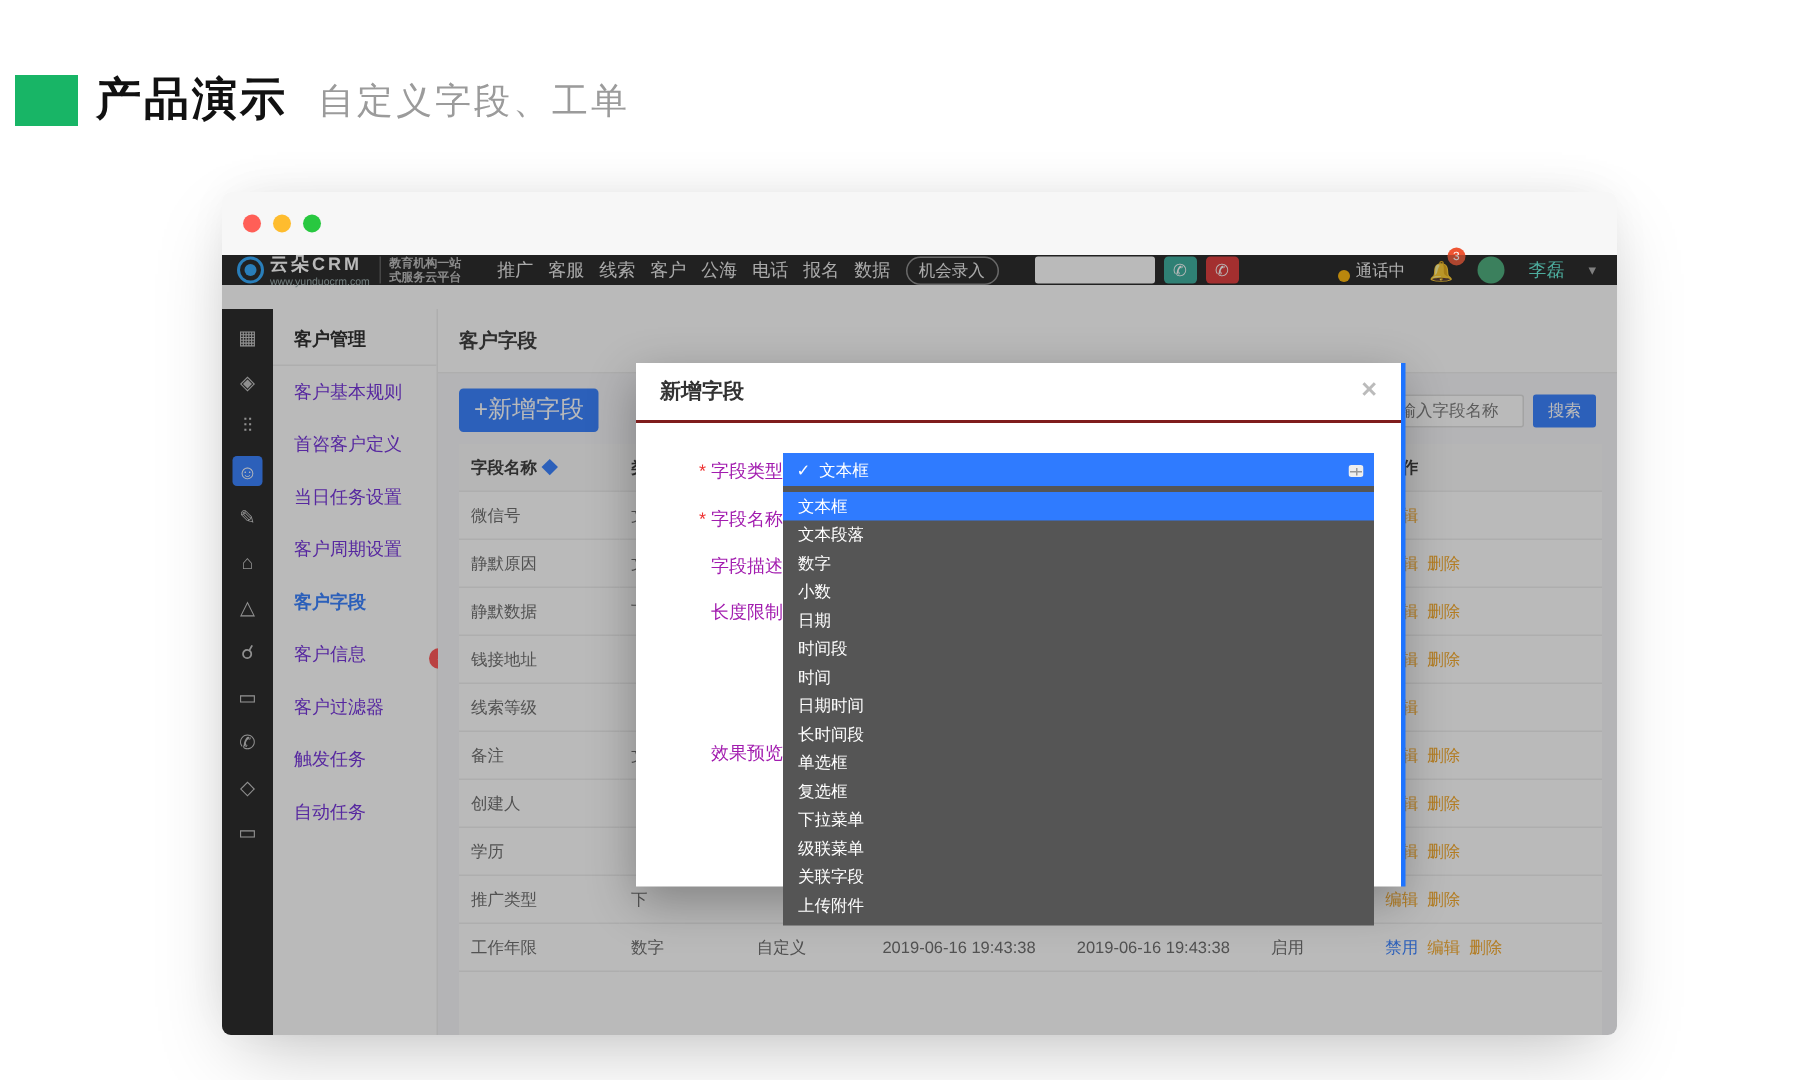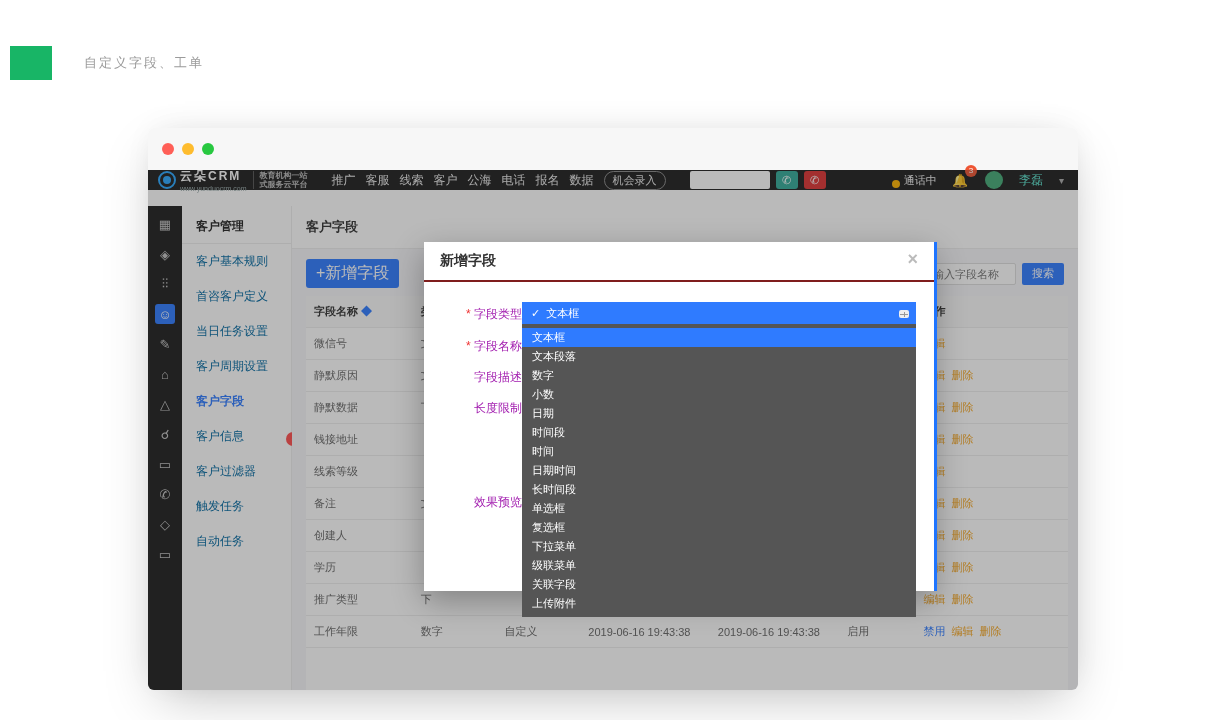--- a/index.html
+++ b/index.html
@@ -2,21 +2,21 @@
 <html><head>
 <meta charset="utf-8">
 <style>
   * { box-sizing: border-box; margin: 0; padding: 0; }
   html, body { width: 1210px; height: 720px; font-family: "Microsoft YaHei", "PingFang SC", Arial, sans-serif; background: #fff; overflow: hidden; }
 
   
   .outer-header { position: absolute; left: 10px; top: 46px; display: flex; align-items: center; }
   .green-block { width: 42px; height: 34px; background: #18b566; margin-right: 12px; }
   .h-main { font-size: 30px; font-weight: 800; color: #111; letter-spacing: 2px; }
-  .h-sub { margin-left: 20px; font-size: 13px; color: #9b9b9b; letter-spacing: 2px; }
+  .h-sub { margin-left: 20px; font-size: 24px; color: #9b9b9b; letter-spacing: 2px; }
 
   
   .stage-shadow { position: absolute; left: 148px; top: 128px; width: 930px; height: 562px; box-shadow: 0 18px 50px -12px rgba(0,0,0,.25), 0 -4px 30px -8px rgba(0,0,0,.08); border-radius: 6px; overflow: hidden; background: #fff; }
   .browser-chrome { height: 42px; background: #f7f7f7; display: flex; align-items: center; padding-left: 14px; }
   .dot { width: 12px; height: 12px; border-radius: 50%; margin-right: 8px; }
   .dot.r { background: #ff5f57; } .dot.y { background: #febc2e; } .dot.g { background: #28c840; }
 
   
   .app { position: relative; width: 100%; height: calc(100% - 42px); }
   .dim-overlay { position: absolute; inset: 0; background: rgba(40,40,40,.32); z-index: 5; pointer-events: none; }
@@ -44,21 +44,21 @@
   .uname { color:#5eead4; font-size:12px; }
 
   
   .rail { position:absolute; left:0; top:36px; bottom:0; width:34px; background:#1e1e1e; display:flex; flex-direction:column; align-items:center; padding-top:8px; gap:10px; }
   .rail-ico { width:20px; height:20px; display:flex; align-items:center; justify-content:center; color:#c2c2c2; font-size:13px; border-radius:3px; }
   .rail-ico.active { background:#2f7bff; color:#fff; }
 
   
   .sidebar2 { position:absolute; left:34px; top:36px; bottom:0; width:110px; background:#fff; border-right:1px solid #eee; font-size:12px; }
   .sb-title { font-weight:700; color:#222; padding:12px 14px 8px; border-bottom:1px solid #eee; }
-  .sb-item { padding:9px 14px; color:#0369a1; cursor:pointer; }
+  .sb-item { padding:9px 14px; color:#6d28d9; cursor:pointer; }
   .sb-item.active { color:#2f7bff; font-weight:600; }
   .task-dot { position:absolute; left:104px; top:226px; width:14px; height:14px; background:#ff4d4d; border-radius:50%; display:flex; align-items:center; justify-content:center; color:#fff; font-size:9px; }
 
   
   .main { position:absolute; left:144px; right:0; top:36px; bottom:0; background:#f6f7fa; overflow:hidden; }
   .main-title { font-size:13px; font-weight:700; color:#333; padding:12px 14px; background:#fff; border-bottom:1px solid #eee; }
   .actionbar { display:flex; align-items:center; padding:10px 14px; }
   .btn-add { background:#2f7bff; color:#fff; font-size:16px; padding:4px 10px; border-radius:3px; }
   .search-panel { margin-left:auto; display:flex; gap:6px; }
   .txt-in { width:90px; height:22px; font-size:11px; padding:0 6px; border:1px solid #ddd; border-radius:2px; background:#fff; }
@@ -98,20 +98,21 @@
 
   .mfoot { display:flex; justify-content:center; gap:12px; padding:12px 0 16px; }
   .btn-cancel { padding:4px 14px; border:1px solid #ccc; background:#fff; border-radius:3px; font-size:12px; color:#666; cursor:pointer; }
   .btn-save { padding:4px 14px; background:#2f7bff; color:#fff; border:none; border-radius:3px; font-size:12px; cursor:pointer; }
 </style>
 </head>
 <body>
 
 <div class="outer-header">
   <div class="green-block"></div>
+  <span class="h-main">产品演示</span>
   <span class="h-sub">自定义字段、工单</span>
 </div>
 
 <div class="stage-shadow">
   <div class="browser-chrome">
     <div class="dot r"></div>
     <div class="dot y"></div>
     <div class="dot g"></div>
   </div>
 

